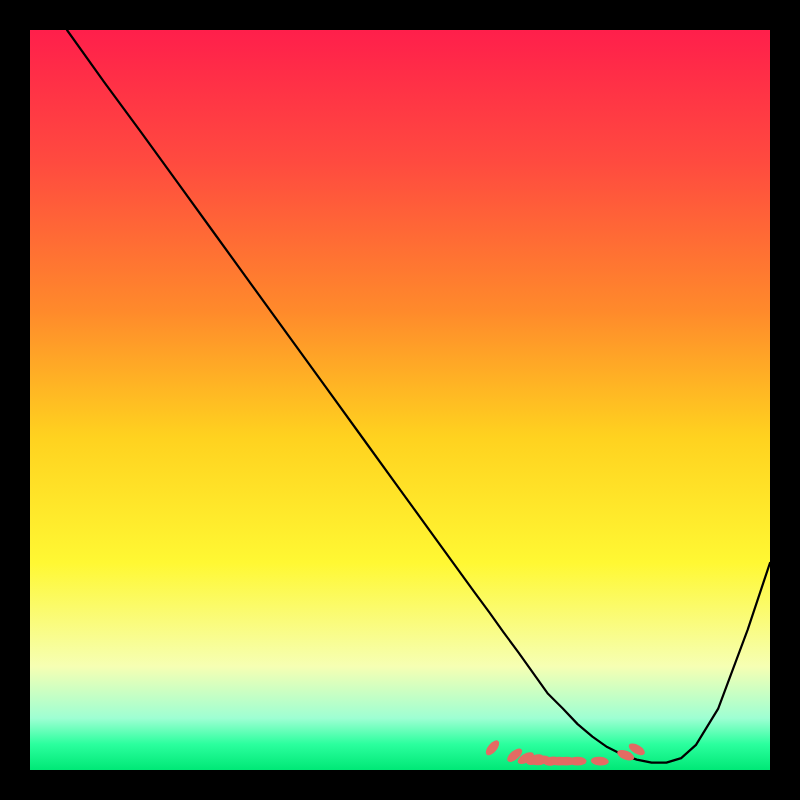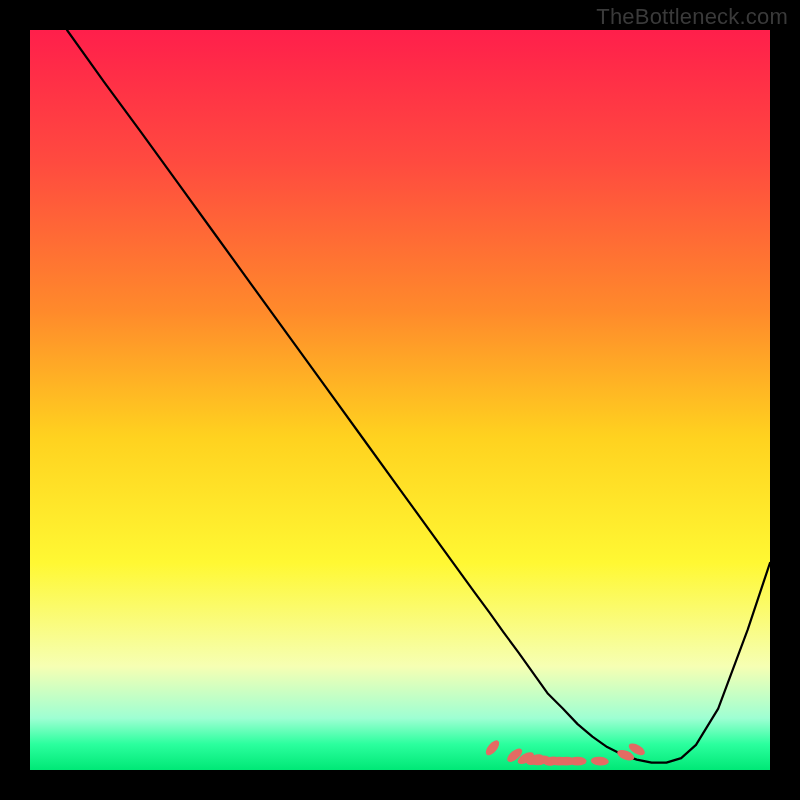--- a/index.html
+++ b/index.html
@@ -33,21 +33,20 @@
     top: 30px;
     width: 740px;
     height: 740px;
     display: block;
   }
 </style>
 </head>
 <body>
 
 <div class="outer">
-  <div class="watermark">TheBottleneck.com</div>
 
   <svg class="plot" viewBox="0 0 740 740" preserveAspectRatio="none">
     <defs>
       <linearGradient id="bg-grad" x1="0" y1="0" x2="0" y2="1">
 
       <stop offset="0.00%" stop-color="#ff1f4b"></stop>
           <stop offset="18.00%" stop-color="#ff4b3f"></stop>
           <stop offset="38.00%" stop-color="#ff8a2b"></stop>
           <stop offset="55.00%" stop-color="#ffd21f"></stop>
           <stop offset="72.00%" stop-color="#fff833"></stop>

